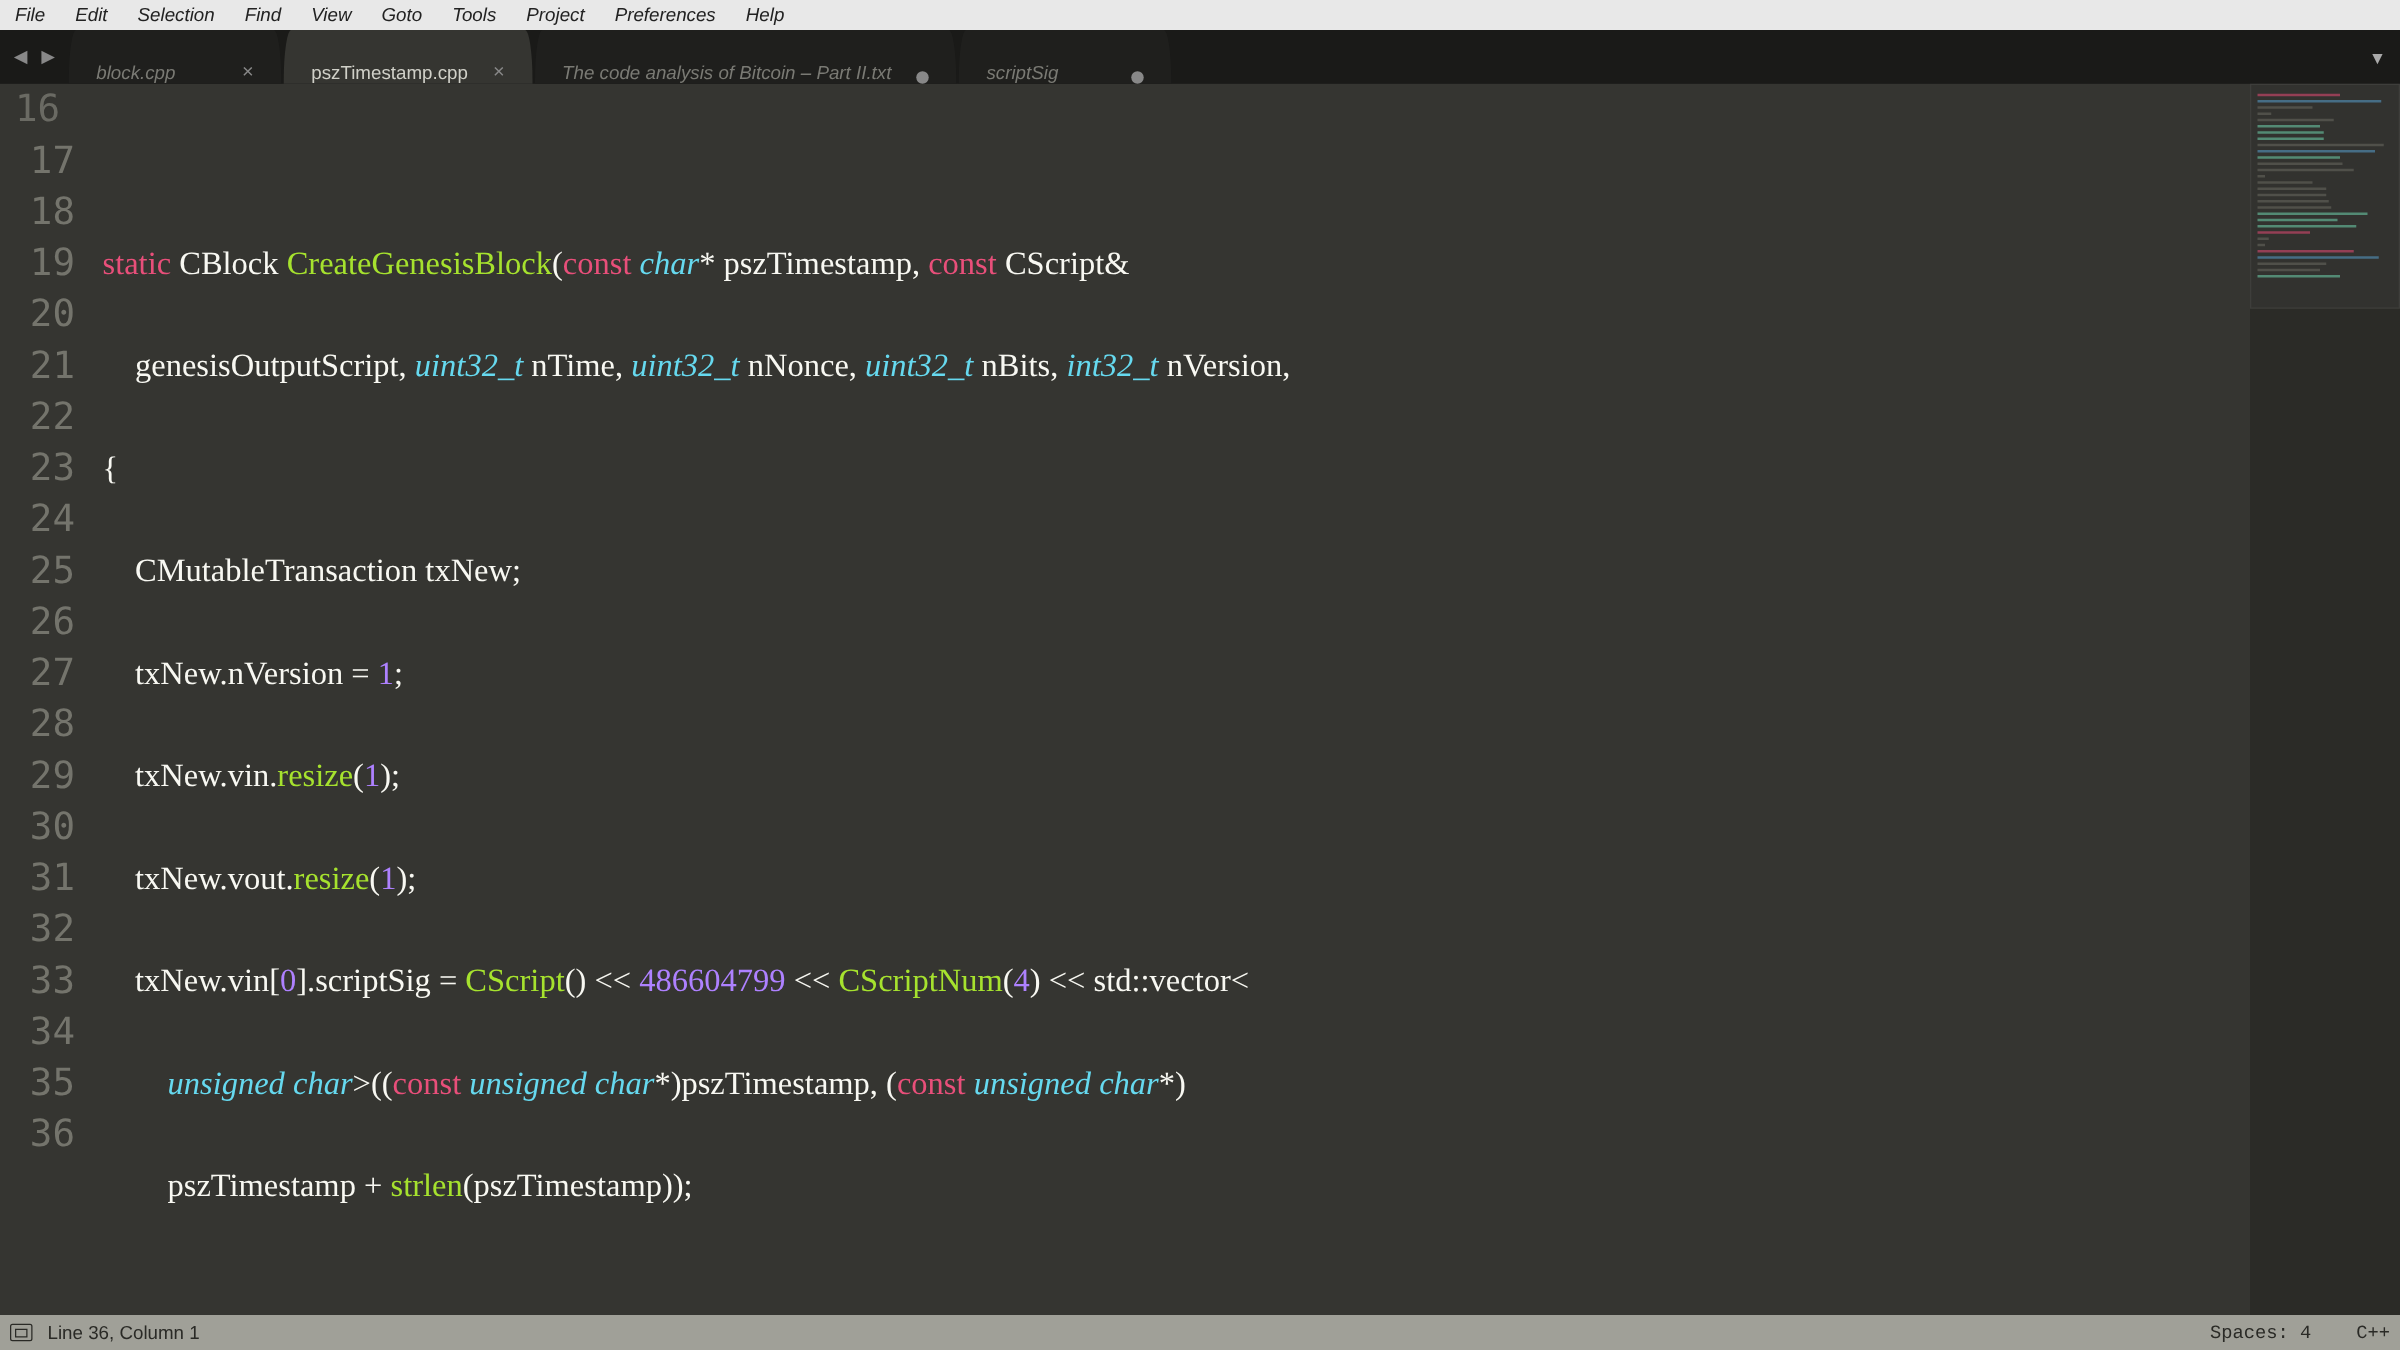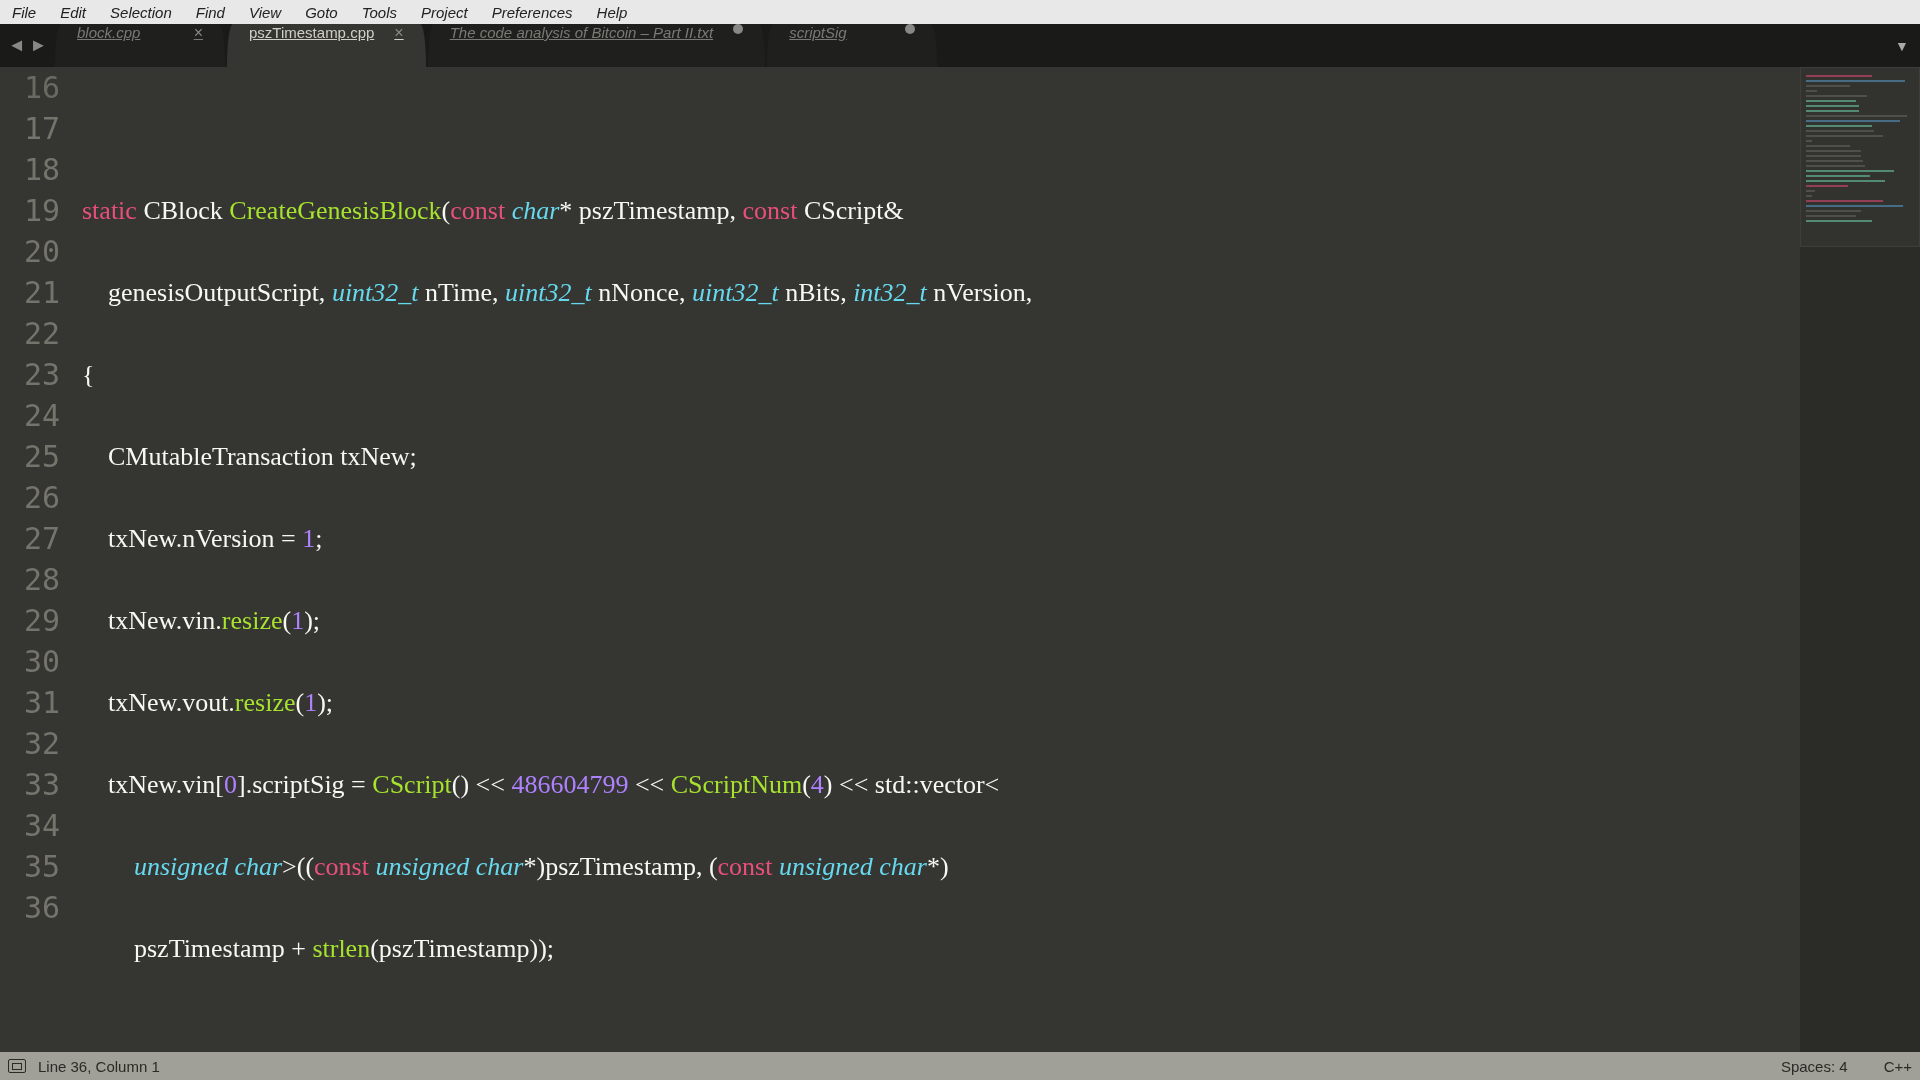--- a/index.html
+++ b/index.html
@@ -42,29 +42,28 @@
   color: #888;
   font-size: 18px;
 }
 .navbtns span { cursor: pointer; }
 .tab {
   background: #1f1f1d;
   color: #7a7a74;
   padding: 0 22px;
   min-width: 170px;
   display: flex;
-  align-items: flex-start;
+  align-items: flex-end;
   justify-content: space-between;
   font-size: 15px;
   font-style: italic;
   position: relative;
   border-top-left-radius: 6px 40px;
   border-top-right-radius: 6px 40px;
   margin-right: 2px;
-  text-decoration: underline;
 }
 .tab.active {
   background: #353531;
   color: #d0d0c8;
   font-style: normal;
 }
 .tab .close {
   font-size: 16px;
   color: #888;
   margin-left: 20px;
@@ -94,21 +93,21 @@
   width: 82px;
   text-align: right;
   padding-right: 22px;
   padding-top: 0;
   font-family: Consolas, "DejaVu Sans Mono", monospace;
   font-size: 30px;
   color: #74746c;
   user-select: none;
   line-height: 41px;
 }
-.gutter .ln.cut { opacity: 0.85; }
+.gutter .ln.cut { opacity: 0.85; text-align: center; }
 .code {
   flex: 1;
   font-family: Liberation Serif, serif;
   font-size: 26px;
   line-height: 41px;
   color: #f8f8f2;
   white-space: pre;
   padding-right: 8px;
   position: relative;
   overflow: hidden;
@@ -162,21 +161,21 @@
   margin-right: 12px;
   position: relative;
 }
 .statusbar .sb-icon::after {
   content: "";
   position: absolute; left: 3px; top: 3px;
   width: 8px; height: 5px; border: 1px solid #2a2a26;
 }
 .statusbar .right {
   margin-left: auto;
-  display: flex; gap: 36px;
+  display: flex; gap: 36px; font-family: Liberation Mono, monospace;
 }
 </style>
 </head>
 <body>
 
 <div class="menubar">
   <div class="item">File</div>
   <div class="item">Edit</div>
   <div class="item">Selection</div>
   <div class="item">Find</div>

